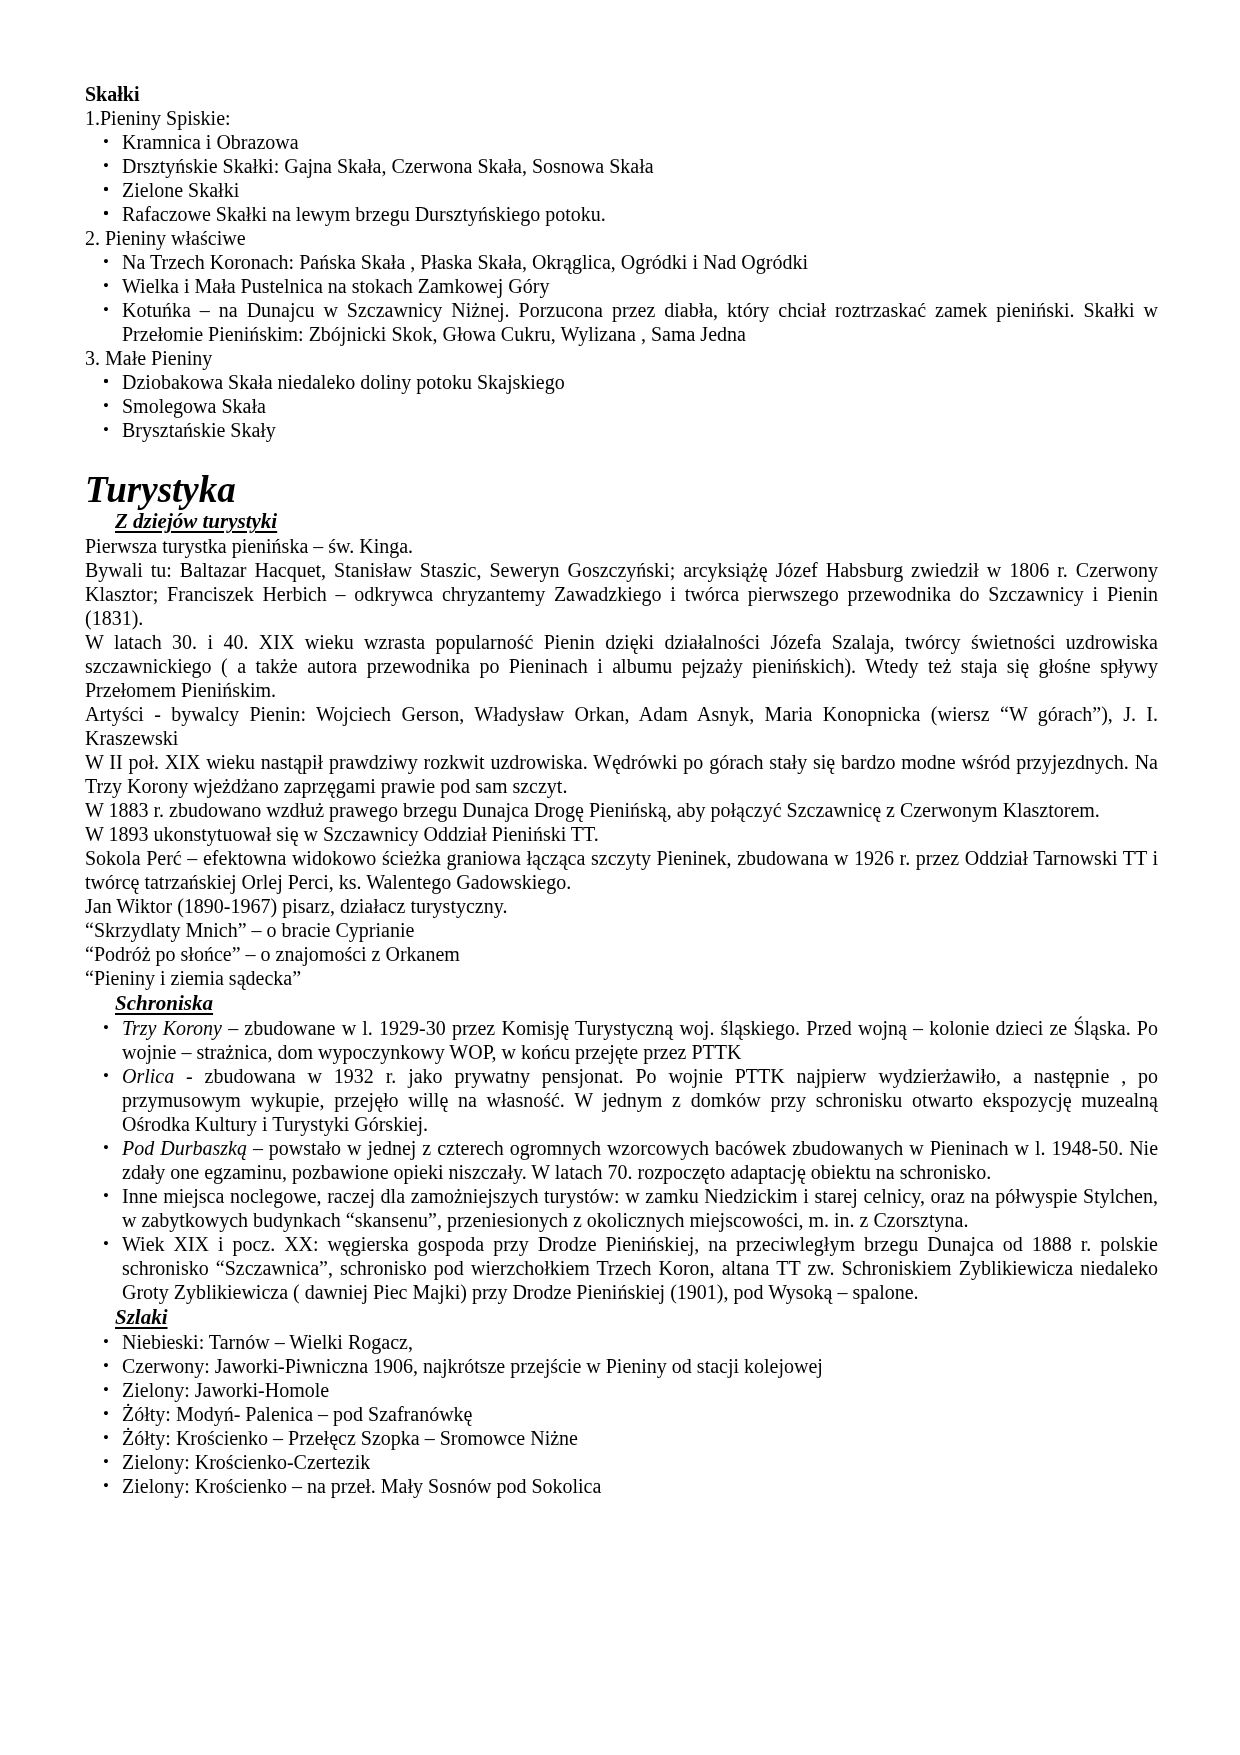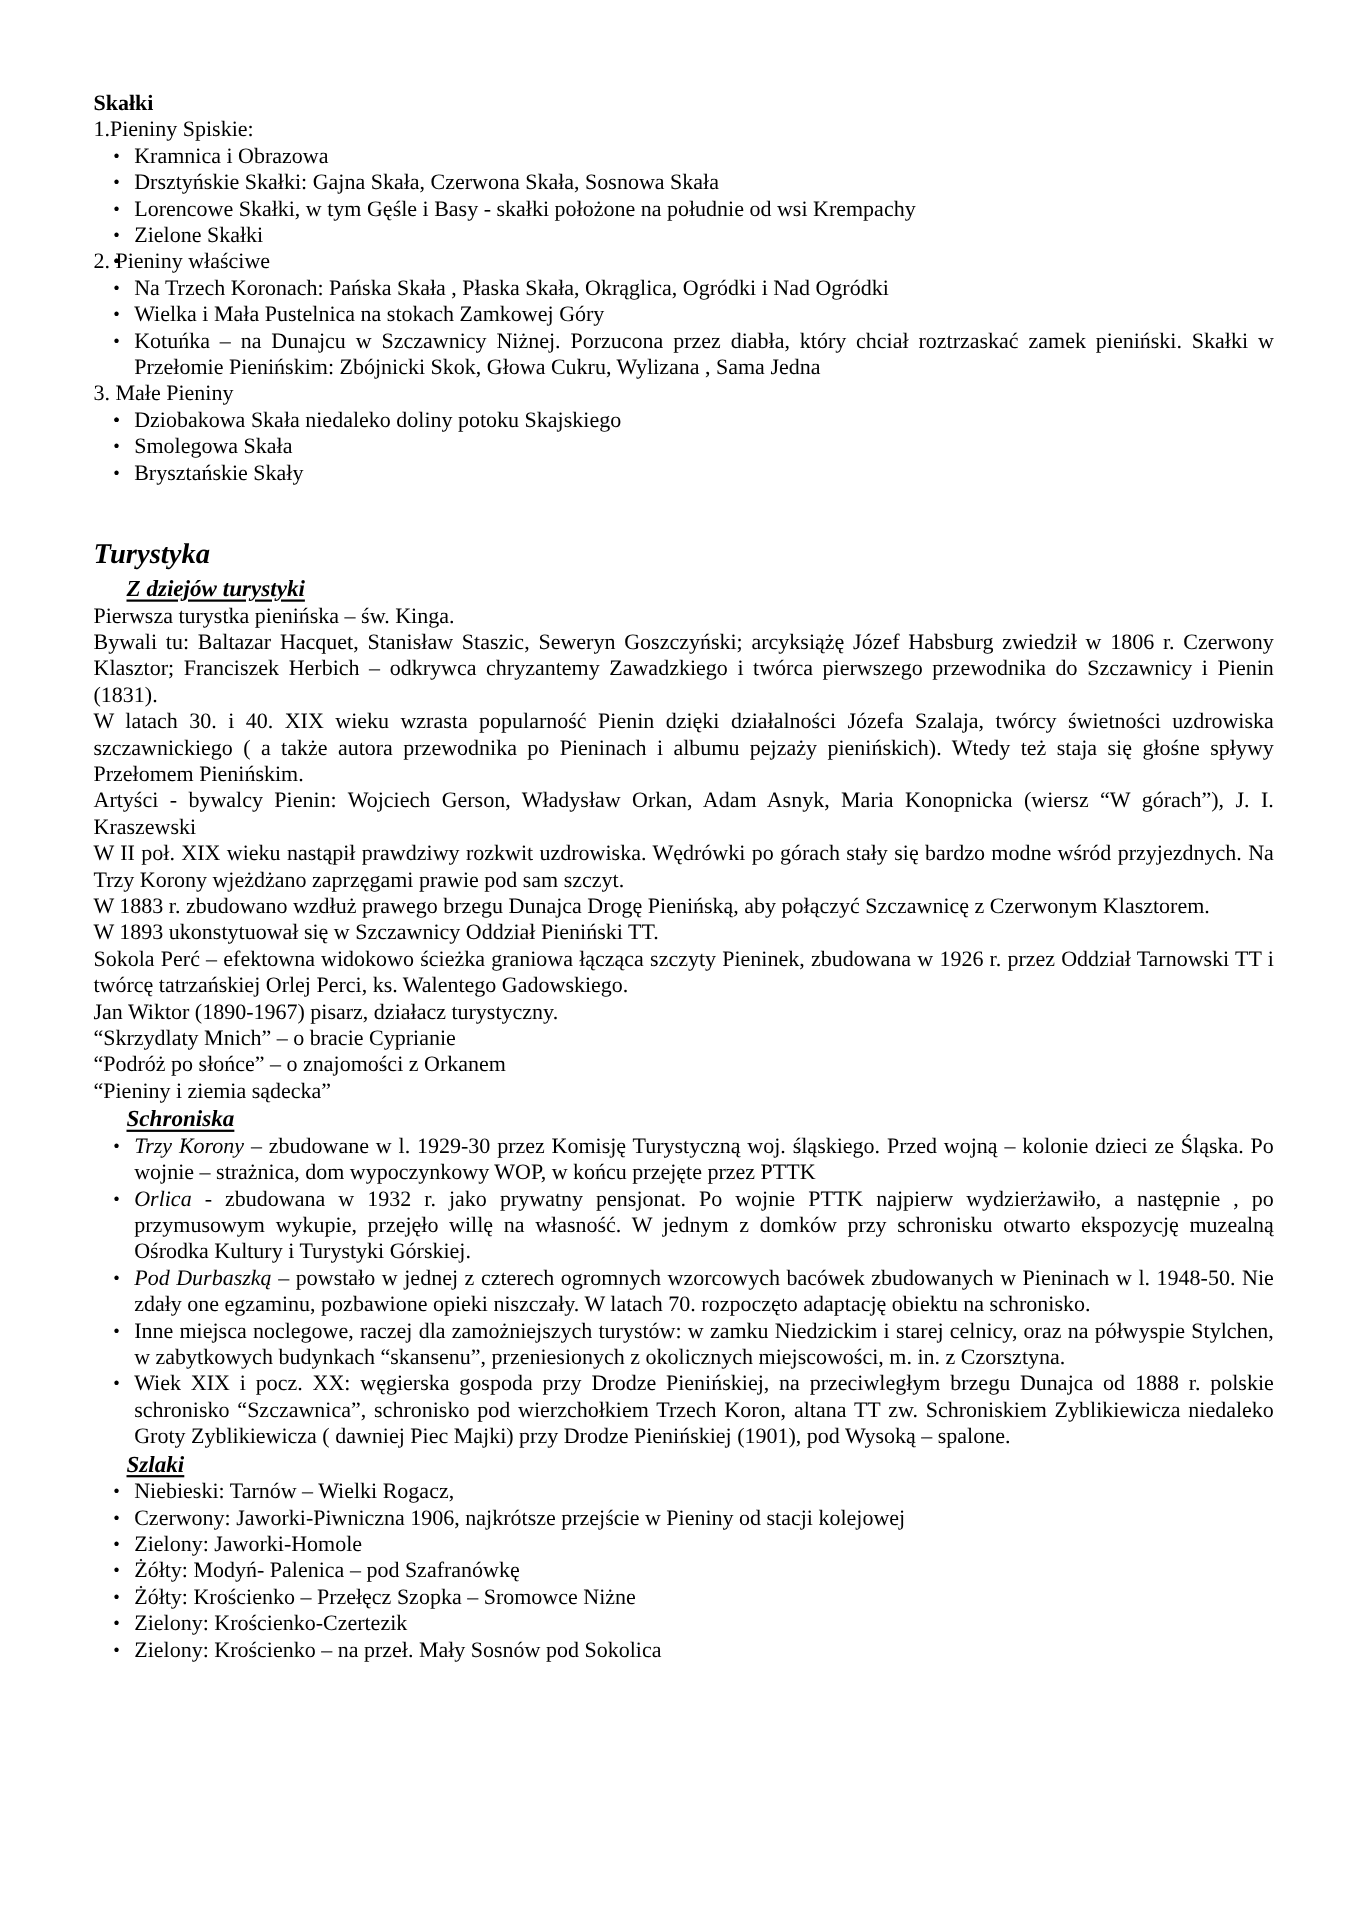--- a/index.html
+++ b/index.html
@@ -20,23 +20,23 @@
   }
   .para {
     text-align: justify;
   }
   .h-bold {
     font-weight: bold;
   }
   .h-title {
     font-weight: bold;
     font-style: italic;
-    font-size: 26px;
+    font-size: 37px;
     line-height: 36px;
-    margin-top: 44px;
+    margin-top: 30px;
   }
   .h-sub {
     font-weight: bold;
     font-style: italic;
     font-size: 21px;
     line-height: 26px;
     text-decoration: underline;
     text-decoration-thickness: 2px;
     text-underline-offset: 3px;
     margin-left: 30px;
@@ -61,24 +61,24 @@
 </style>
 </head>
 <body>
 
 <div class="page">
     <div class="h-bold">Skałki</div>
     <div class="para">1.Pieniny Spiskie:</div>
     <div class="bullet-list">
       <div class="bullet-item"><span class="bullet-marker">•</span><span>Kramnica i Obrazowa</span></div>
       <div class="bullet-item"><span class="bullet-marker">•</span><span>Drsztyńskie Skałki: Gajna Skała, Czerwona Skała, Sosnowa Skała</span></div>
-      <div class="bullet-item"><span class="bullet-marker">•</span><span>Lorencowe Skałki, w tym Gęśle i Basy - skałki położone na południe od wsi Krempachy</span></div>
+      <div class="bullet-item"><span class="bullet-marker">•</span></div>
       <div class="bullet-item"><span class="bullet-marker">•</span><span>Zielone Skałki</span></div>
       <div class="bullet-item"><span class="bullet-marker">•</span></div>
-      <div class="bullet-item"><span class="bullet-marker">•</span></div>
+      <div class="bullet-item"><span class="bullet-marker">•</span><span>Rafaczowe Skałki na lewym brzegu Dursztyńskiego potoku.</span></div>
     </div>
     <div class="para">2. Pieniny właściwe</div>
     <div class="bullet-list">
       <div class="bullet-item"><span class="bullet-marker">•</span><span>Na Trzech Koronach: Pańska Skała , Płaska Skała, Okrąglica, Ogródki i Nad Ogródki</span></div>
       <div class="bullet-item"><span class="bullet-marker">•</span><span>Wielka i Mała Pustelnica na stokach Zamkowej Góry</span></div>
       <div class="bullet-item"><span class="bullet-marker">•</span><span>Kotuńka – na Dunajcu w Szczawnicy Niżnej. Porzucona przez diabła, który chciał roztrzaskać zamek pieniński. Skałki w Przełomie Pienińskim: Zbójnicki Skok, Głowa Cukru, Wylizana , Sama Jedna</span></div>
     </div>
     <div class="para">3. Małe Pieniny</div>
     <div class="bullet-list">
       <div class="bullet-item"><span class="bullet-marker">•</span></div>

